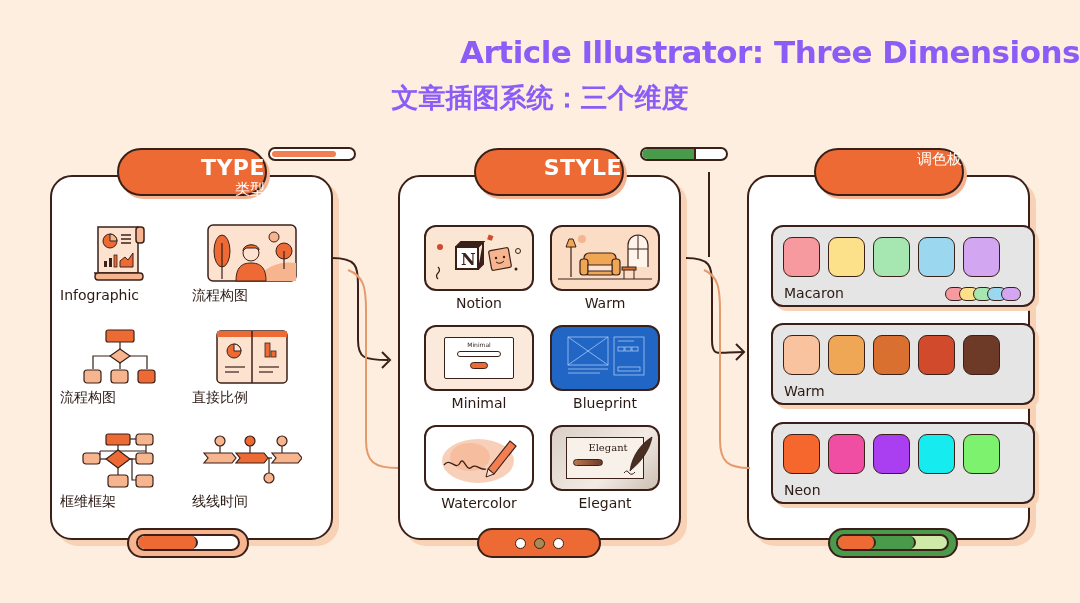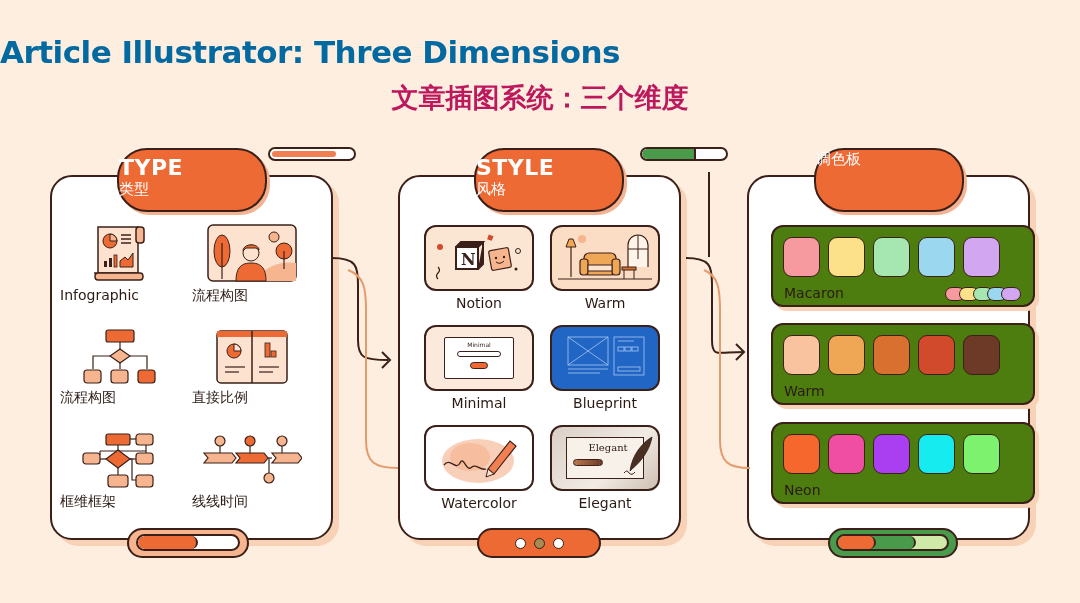--- a/index.html
+++ b/index.html
@@ -5,37 +5,37 @@
   * { box-sizing: border-box; margin: 0; padding: 0; }
   html, body { width: 1080px; height: 603px; overflow: hidden; }
   body {
     background: #fdeee0;
     font-family: "DejaVu Sans", "Liberation Sans", sans-serif;
     color: #2b1a14;
     position: relative;
   }
   .title-en {
     position: absolute; left: 0; width: 1080px; top: 34px;
-    text-align: left; font-size: 31px; font-weight: bold; color: #0369a1;
+    text-align: right; font-size: 31px; font-weight: bold; color: #8b5cf6;
     letter-spacing: -0.5px;
   }
   .title-zh {
     position: absolute; left: 0; width: 1080px; top: 80px;
-    text-align: center; font-size: 27px; font-weight: bold; color: #be185d;
+    text-align: center; font-size: 27px; font-weight: bold; color: #8b5cf6;
   }
   .panel {
     position: absolute; top: 175px; width: 283px; height: 365px;
     background: #ffffff; border: 2.5px solid #3a2018; border-radius: 22px;
     box-shadow: 6px 6px 0 #f7d2b6;
   }
   .header-pill {
-    position: absolute; top: 148px; width: 150px; height: 64px;
+    position: absolute; top: 148px; width: 150px; height: 48px;
     background: #ee6a34; border: 2.5px solid #3a2018; border-radius: 30px;
     box-shadow: 3px 3px 0 #f3b392;
-    text-align: left; color: #fff; z-index: 3;
+    text-align: right; color: #fff; z-index: 3;
   }
   .header-pill .en { font-size: 22px; font-weight: bold; margin-top: 5px; letter-spacing: 0.5px; }
   .header-pill .zh { font-size: 15px; margin-top: 0px; }
   .deco-slider {
     position: absolute; height: 14px; border: 2px solid #3a2018; border-radius: 8px;
     background: #fff; overflow: hidden;
   }
   .deco-slider .fill { position: absolute; left: 2px; top: 2px; bottom: 2px; border-radius: 5px; }
   .footer-pill {
     position: absolute; top: 528px; height: 30px; border: 2.5px solid #3a2018; border-radius: 16px;
@@ -48,21 +48,21 @@
   
   .style-item { position: absolute; width: 110px; text-align: center; }
   .style-card {
     width: 110px; height: 66px; border: 2px solid #3a2018; border-radius: 12px;
     overflow: hidden; position: relative;
   }
   .style-label { font-size: 14px; margin-top: 4px; }
   
   .pal-card {
     position: absolute; left: 22px; width: 264px; height: 82px;
-    border: 2px solid #3a2018; border-radius: 12px; background: #4d7c0f;
+    border: 2px solid #3a2018; border-radius: 12px; background: #e5e5e5;
     box-shadow: 4px 4px 0 #f7d2b6;
   }
   .swatches { position: absolute; left: 10px; top: 10px; display: flex; gap: 8px; }
   .swatch { width: 37px; height: 40px; border: 1.5px solid #3a2018; border-radius: 9px; }
   .pal-name { position: absolute; left: 11px; top: 58px; font-size: 14px; }
   .mini-chain { position: absolute; right: 12px; top: 60px; display: flex; }
   .mini-chain span {
     width: 20px; height: 14px; border: 1.5px solid #3a2018; border-radius: 8px;
     margin-left: -6px;
   }
@@ -204,21 +204,20 @@
   </div>
 </div>
 <div class="footer-pill" style="left:127px; width:122px; background:#f6b58e;">
   <div style="position:absolute; left:7px; top:4px; width:104px; height:17px; border:2px solid #3a2018; border-radius:9px; background:#fff; overflow:hidden;">
     <div style="position:absolute; left:0; top:0; bottom:0; width:60px; background:#ee6a34; border-right:2px solid #3a2018; border-radius:8px;"></div>
   </div>
 </div>
 
 <div class="header-pill" style="left:474px;">
   <div class="en">STYLE</div>
-  <div class="zh">风格</div>
 </div>
 <div class="panel" style="left:398px;">
 
   <div class="style-item" style="left:24px; top:48px;">
     <div class="style-card" style="background:#fbe5d3;">
       <svg width="106" height="62" viewBox="0 0 106 62">
         <rect x="30" y="20" width="22" height="22" fill="#fff" stroke="#3a2018" stroke-width="2"></rect>
         <path d="M30 20 L35 15 L57 15 L52 20 M52 42 L57 37 L57 15" fill="#3a2018" stroke="#3a2018" stroke-width="2"></path>
         <text x="35" y="38" font-family="DejaVu Serif, serif" font-size="16" font-weight="bold" fill="#3a2018">N</text>
         <rect x="64" y="22" width="20" height="20" rx="2" fill="#f6b58e" stroke="#3a2018" stroke-width="1.2" transform="rotate(-10 74 32)"></rect>

